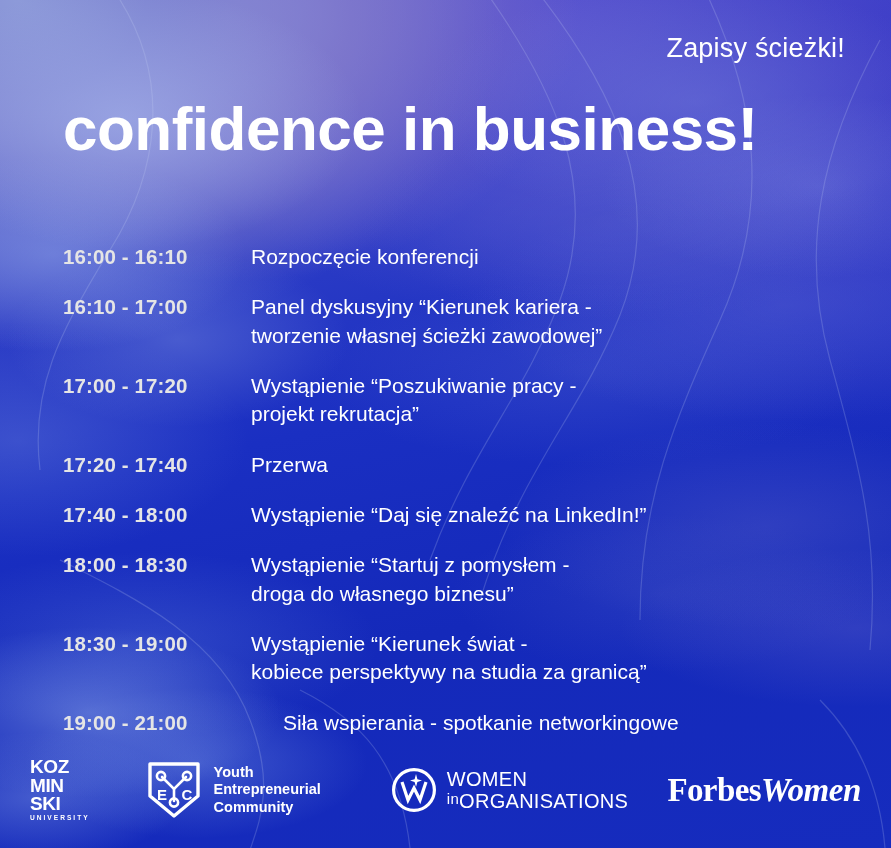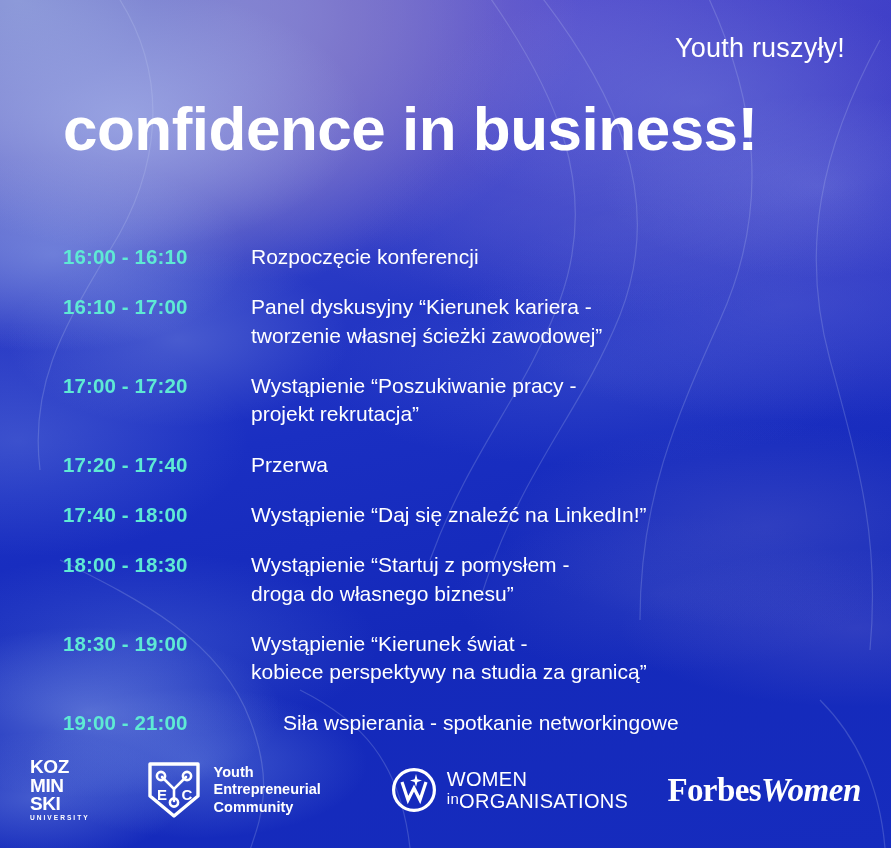--- a/index.html
+++ b/index.html
@@ -112,21 +112,21 @@
     align-items: flex-start;
     margin-bottom: 22px;
   }
   .row:last-child { margin-bottom: 0; gap: 32px; }
   .row-time {
     flex: 0 0 188px;
     font-size: 20.5px;
     font-weight: 700;
     letter-spacing: .1px;
     line-height: 1.35;
-    color: #5eead4;
+    color: #e5e5e5;
     white-space: nowrap;
   }
   .row-title {
     flex: 1 1 auto;
     font-size: 21px;
     font-weight: 400;
     line-height: 1.35;
     color: #ffffff;
   }
   .row-title .sub { display: block; }
@@ -225,21 +225,21 @@
         <path d="M120,0 C170,80 160,170 110,250 C60,330 30,390 40,470"></path>
         <path d="M60,560 C140,600 220,640 250,720 C275,785 260,820 250,850"></path>
         <path d="M300,690 C360,720 400,760 410,848"></path>
         <path d="M820,700 C860,740 880,790 885,848"></path>
       </g>
     </svg>
   </div>
 
   <div class="content">
 
-    <div class="kicker">Youth ruszyły!</div>
+    <div class="kicker">Zapisy ścieżki!</div>
 
     <h1 class="headline">
       <span class="line">confidence in business!</span>
     </h1>
 
     <div class="schedule">
 
       <div class="row">
         <div class="row-time">16:00 - 16:10</div>
         <div class="row-title">

